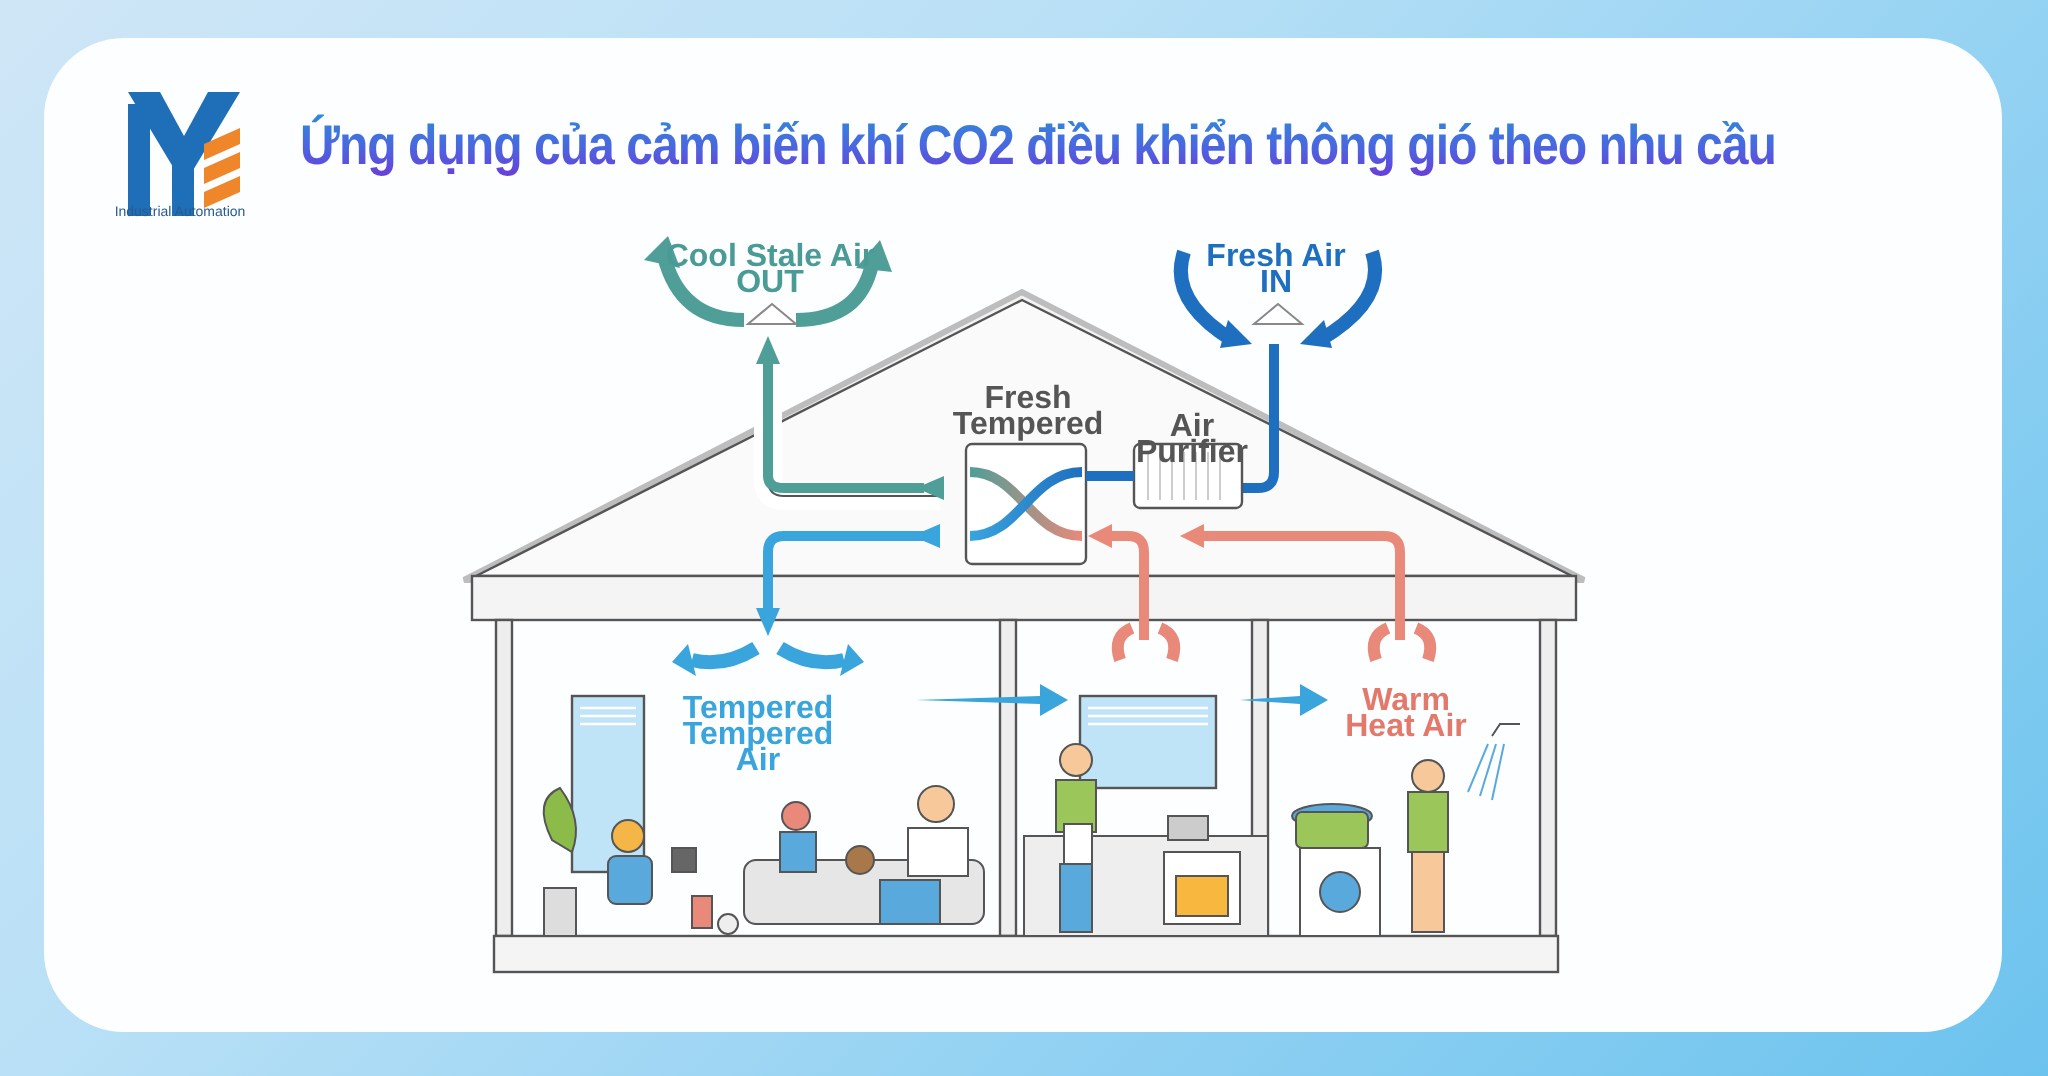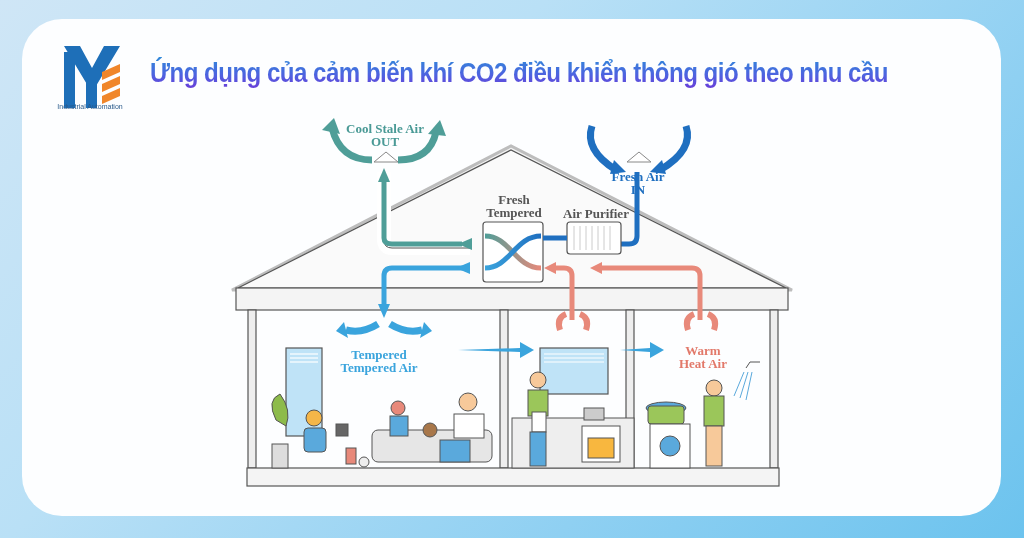--- a/index.html
+++ b/index.html
@@ -19,23 +19,23 @@
   }
   .title {
     position: absolute; left: 150px; top: 57px;
     font-family: "Liberation Sans", sans-serif; font-weight: bold; font-size: 28px;
     letter-spacing: -0.6px; transform: scaleX(0.86); transform-origin: left center;
     white-space: nowrap;
     background: linear-gradient(180deg, #2f8ad9 0%, #4d63e0 55%, #6a3cd8 100%);
     -webkit-background-clip: text; background-clip: text; color: transparent;
   }
   svg.diagram { position: absolute; left: 0; top: 0; width: 1024px; height: 538px; }
-  .lbl { position: absolute; text-align: center; font-family: Liberation Serif, serif; font-weight: bold; line-height: 13px; font-size: 13px; }
+  .lbl { position: absolute; text-align: center; font-family: Liberation Sans, sans-serif; font-weight: bold; line-height: 13px; font-size: 16px; }
   .lbl.teal { color: #4a9a96; }
-  .lbl.blue { color: #1f6fc0; margin-top: 48px; }
+  .lbl.blue { color: #1f6fc0; }
   .lbl.gray { color: #555; }
   .lbl.sky { color: #3aa4dd; }
   .lbl.salmon { color: #e2796a; }
 </style>
 </head>
 <body>
 
 <div class="card"></div>
 
 <svg class="logo" viewBox="0 0 70 70">

